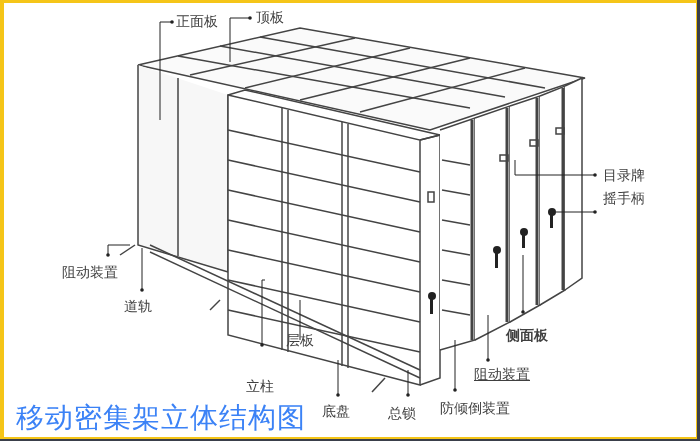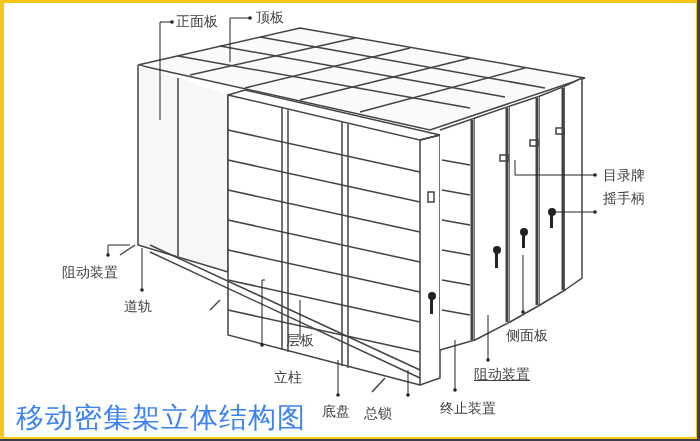--- a/index.html
+++ b/index.html
@@ -120,21 +120,21 @@
       <circle cx="523" cy="312" r="1.8"></circle>
   </g>
 </svg>
 
 <div class="lbl" style="left:176px;top:13px;">正面板</div>
 <div class="lbl" style="left:256px;top:10px;font-family:Liberation Serif, serif;">顶板</div>
 <div class="lbl" style="left:603px;top:167px;">目录牌</div>
 <div class="lbl" style="left:603px;top:190px;">摇手柄</div>
 <div class="lbl" style="left:62px;top:264px;">阻动装置</div>
 <div class="lbl" style="left:124px;top:298px;">道轨</div>
-<div class="lbl" style="left:506px;top:327px;">侧面板</div>
+<div class="lbl" style="left:506px;top:327px;font-weight:bold;">侧面板</div>
 <div class="lbl" style="left:286px;top:332px;">层板</div>
-<div class="lbl" style="left:246px;top:369px;margin-left:28px;">立柱</div>
+<div class="lbl" style="left:246px;top:378px;">立柱</div>
 <div class="lbl" style="left:474px;top:366px;text-decoration:underline;">阻动装置</div>
 <div class="lbl" style="left:322px;top:403px;">底盘</div>
-<div class="lbl" style="left:364px;top:405px;">总锁</div>
-<div class="lbl" style="left:440px;top:400px;">终止装置</div>
+<div class="lbl" style="left:388px;top:405px;">总锁</div>
+<div class="lbl" style="left:440px;top:400px;">防倾倒装置</div>
 
 <div class="title">移动密集架立体结构图</div>
 
 </body></html>

